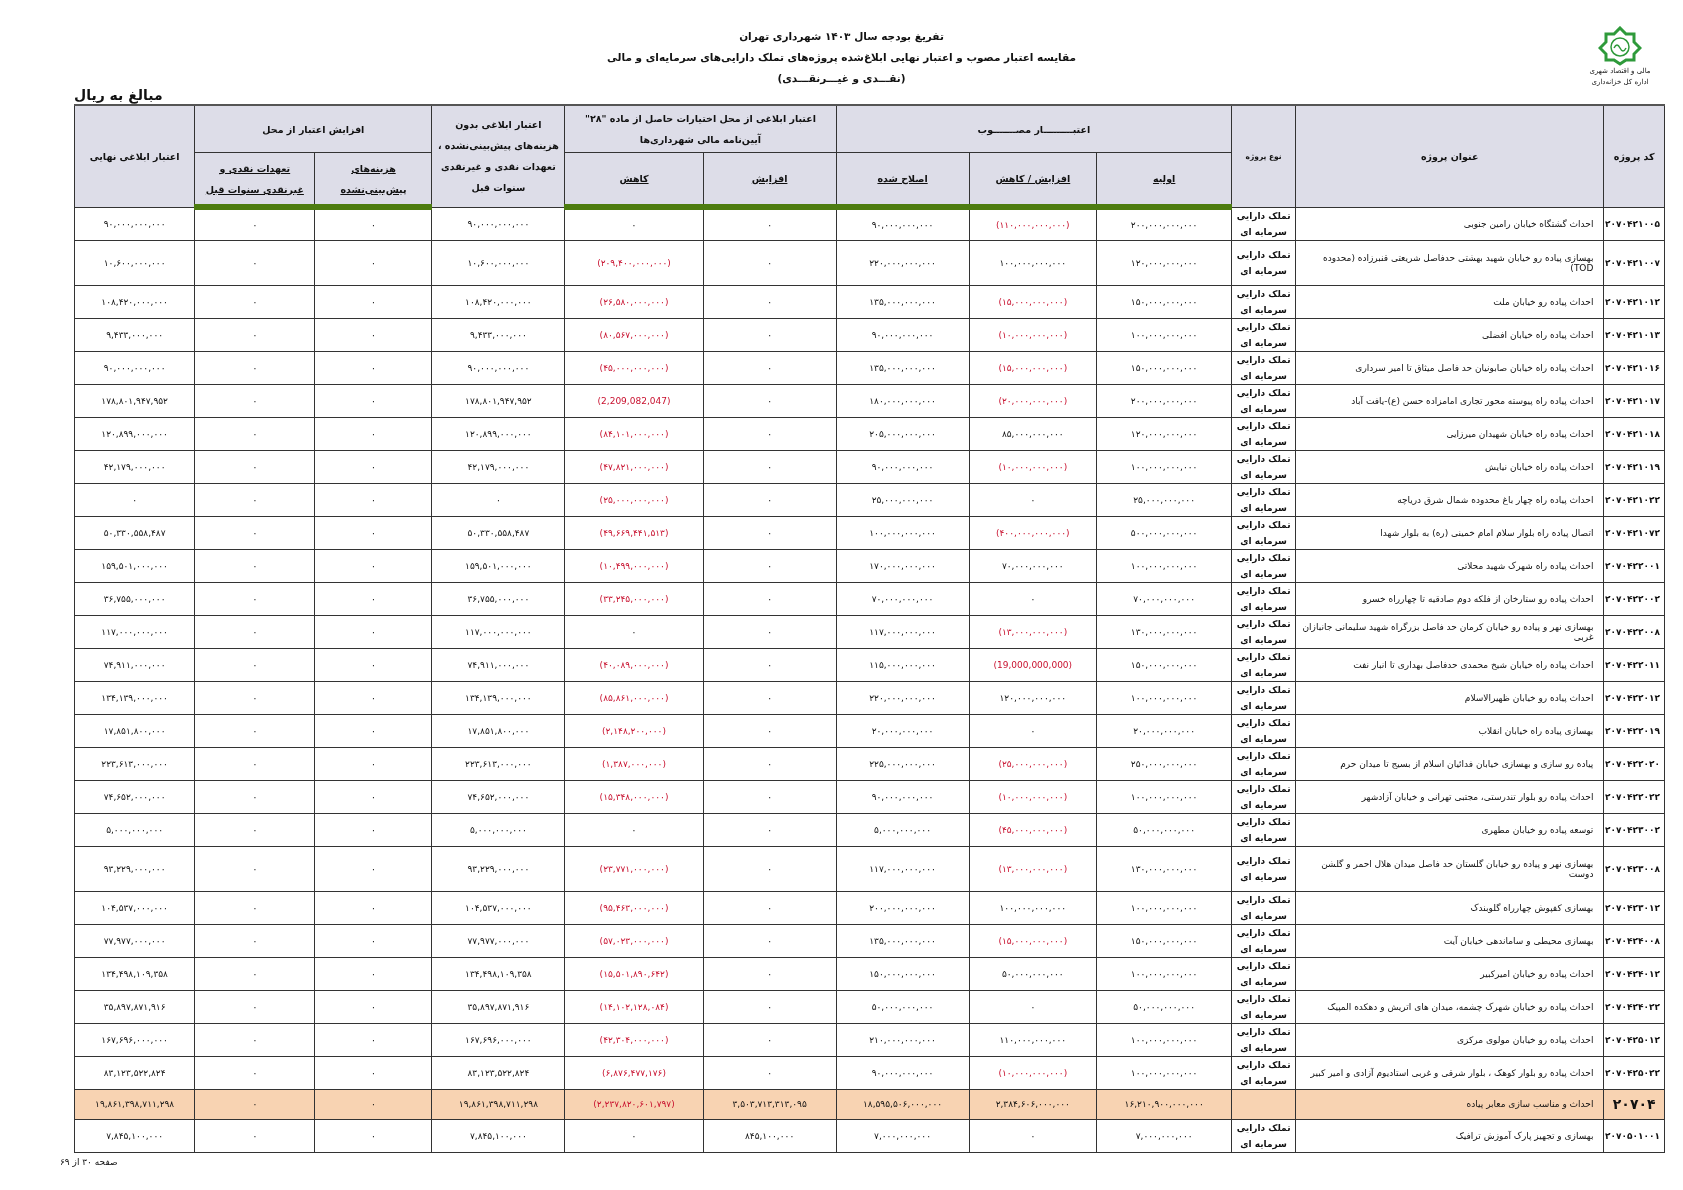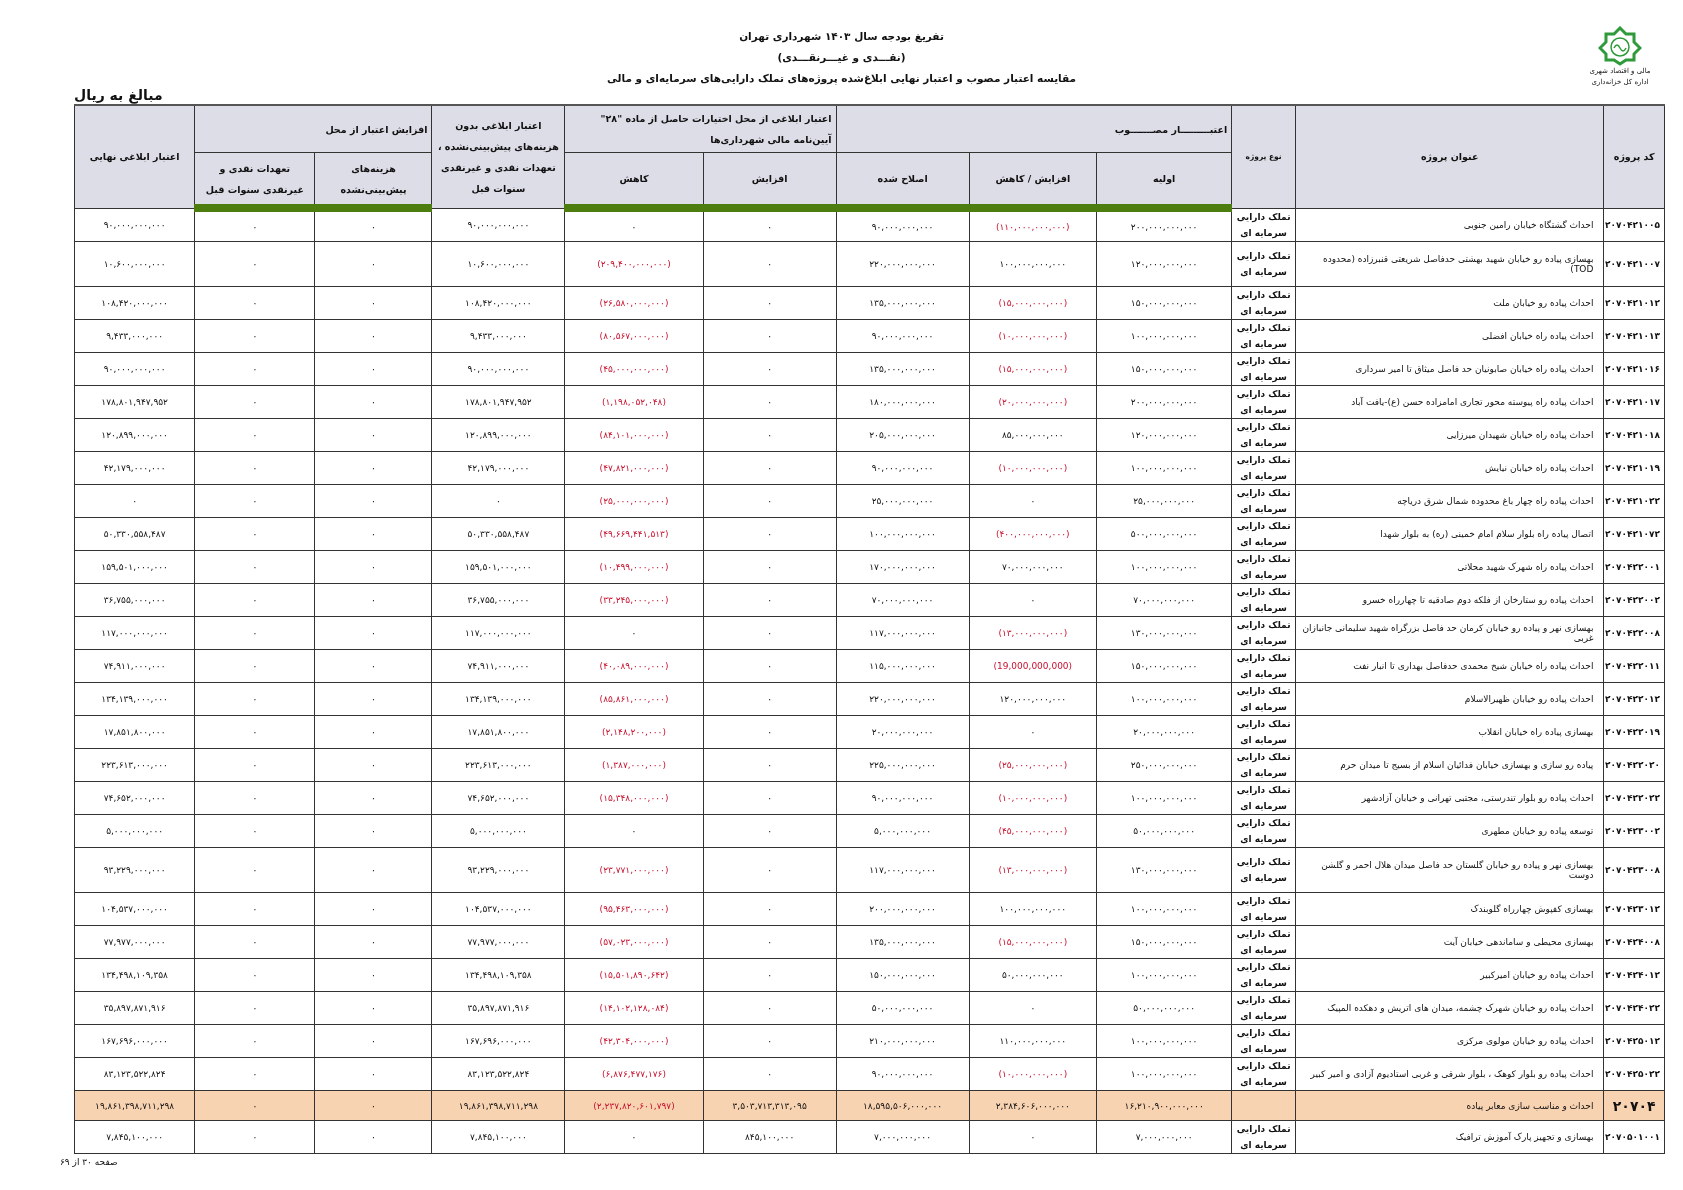--- a/index.html
+++ b/index.html
@@ -10,39 +10,39 @@
   .logo { position: absolute; left: 1580px; top: 26px; width: 80px; text-align: center; direction: rtl; }
   .logo svg { display: block; margin: 0 auto; }
   .logo .l1, .logo .l2 { font-size: 7px; line-height: 11px; }
   .unit { position: absolute; left: 74px; top: 87px; font-size: 14px; font-weight: bold; direction: rtl; }
   .footer { position: absolute; left: 60px; top: 1157px; font-size: 9px; direction: rtl; }
   table.main { position: absolute; left: 74px; top: 104px; width: 1591px;
     border-collapse: collapse; direction: rtl; table-layout: fixed; }
   table.main th, table.main td { border: 1px solid #333; text-align: center; vertical-align: middle; }
   table.main thead tr.r1 { border-top: 2px solid #555; }
   table.main th { background: #dddde8; font-weight: bold; font-size: 9.5px; line-height: 21px; padding: 2px 4px; }
-  table.main th.group1 { height: 36px; text-align: right; }
+  table.main th.group1 { height: 36px; }
   table.main th.group2 { height: 47px; }
-  table.main thead tr:last-child th { border-bottom: 8px solid #4d7c0f; }
+  table.main thead tr:last-child th { border-bottom: 6px solid #4d7c0f; text-decoration: underline; }
   table.main td { font-size: 9px; height: 29px; padding: 0 4px; }
   td.code { font-weight: bold; font-size: 10px; }
   td.title { text-align: right !important; padding-right: 10px !important; font-size: 9.5px; }
   td.type { font-size: 7.5px; line-height: 16px; font-weight: bold; }
   td.neg { color: #c8102e; }
   tr.tall td { height: 44px; }
   tr.total td { background: #f8d3b2; text-align: center; }
   tr.total td.code { font-size: 14px; }
 </style>
 </head>
 <body>
 
 <div class="titles">
   <div>تفریغ بودجه سال ۱۴۰۳ شهرداری تهران</div>
+  <div>مقایسه اعتبار مصوب و اعتبار نهایی ابلاغ‌شده پروژه‌های تملک دارایی‌های سرمایه‌ای و مالی</div>
   <div>(نقـــدی و غیـــرنقـــدی)</div>
-  <div>مقایسه اعتبار مصوب و اعتبار نهایی ابلاغ‌شده پروژه‌های تملک دارایی‌های سرمایه‌ای و مالی</div>
 </div>
 
 <div class="logo">
   <svg width="44" height="40" viewBox="0 0 44 40">
     <g fill="none" stroke="#2e9a3a" stroke-width="3">
       <polygon points="22,2 28,8 36,8 36,16 42,22 36,28 36,34 28,34 22,38 16,34 8,34 8,28 2,22 8,16 8,8 16,8"></polygon>
     </g>
     <circle cx="22" cy="21" r="9" fill="none" stroke="#2e9a3a" stroke-width="1.5"></circle>
     <path d="M16 22 q3 -6 6 0 t6 0" stroke="#2e9a3a" stroke-width="1.5" fill="none"></path>
   </svg>
@@ -178,21 +178,21 @@
         <td class="code">۲۰۷۰۴۲۱۰۱۷</td>
         <td class="title">احداث پیاده راه پیوسته محور تجاری امامزاده حسن (ع)-یافت آباد</td>
         <td class="type">
           <div>تملک دارایی</div>
           <div>سرمایه ای</div>
         </td>
         <td>۲۰۰,۰۰۰,۰۰۰,۰۰۰</td>
         <td class="neg">(۲۰,۰۰۰,۰۰۰,۰۰۰)</td>
         <td>۱۸۰,۰۰۰,۰۰۰,۰۰۰</td>
         <td>۰</td>
-        <td class="neg">(۱,۱۹۸,۰۵۲,۰۴۸)</td>
+        <td class="neg">(2,209,082,047)</td>
         <td>۱۷۸,۸۰۱,۹۴۷,۹۵۲</td>
         <td>۰</td>
         <td>۰</td>
         <td>۱۷۸,۸۰۱,۹۴۷,۹۵۲</td>
       </tr>
       <tr>
         <td class="code">۲۰۷۰۴۲۱۰۱۸</td>
         <td class="title">احداث پیاده راه خیابان شهیدان میرزایی</td>
         <td class="type">
           <div>تملک دارایی</div>

